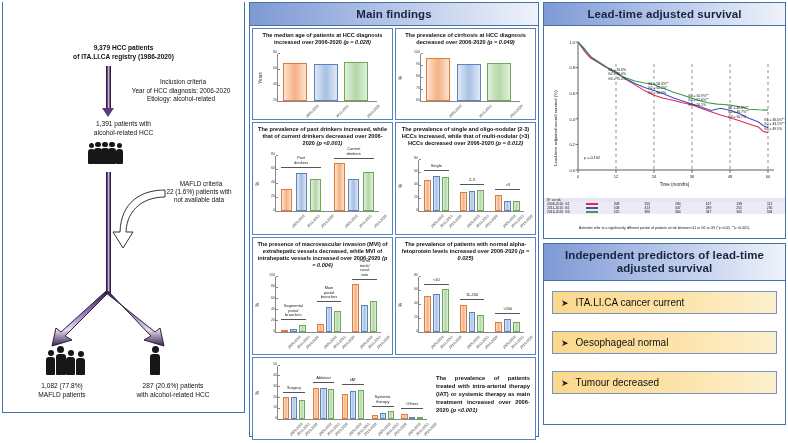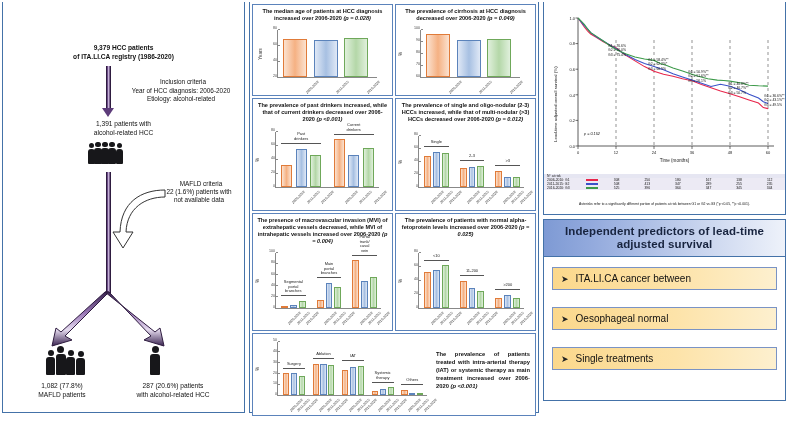--- a/index.html
+++ b/index.html
@@ -208,20 +208,21 @@
       </div>
 
       <div class="flow-text" style="left:4px; width:110px; top:380px;">1,082 (77.8%)</div>
       <div class="flow-text" style="left:4px; width:110px; top:389px;">MAFLD patients</div>
       <div class="flow-text" style="left:100px; width:140px; top:380px;">287 (20.6%) patients</div>
       <div class="flow-text" style="left:100px; width:140px; top:389px;">with alcohol-related HCC</div>
     </div>
   </div>
 
   <div class="column col-mid">
+    <div class="panel-header">Main findings</div>
     <div class="findings-body">
       <div class="chart-grid" id="chart-grid">
           <div class="chart-card" style="width: 141px; height: 92px;">
             <div style="">
               <div style="position: relative; height: 100%;">
                 <div class="chart-title">The median age of patients at HCC diagnosis increased over 2006-2020 <span class="pv">(p = 0.028)</span></div>
                 <div class="plot" style="position: absolute; left: 0px; top: 22px; width: 128px; height: 66px;">
                   <div class="axis-y-label" style="top: 24px;">Years</div>
                   <div class="plot-area" style="left: 22px; top: 0px; width: 100px; height: 48px;">
                     <div class="ytick" style="bottom: -1.8px;">20</div>
@@ -475,20 +476,21 @@
                 </div>
               </div>
               <div class="side-note" style="width: 100px; padding: 14px 3px 0px;">The prevalence of patients treated with intra-arterial therapy (IAT) or systemic therapy as main treatment increased over 2006-2020 <span class="pv">(p &lt;0.001)</span></div>
             </div>
           </div>
         </div>
     </div>
   </div>
 
   <div class="column col-right">
+    <div class="panel-header">Lead-time adjusted survival</div>
     <div class="km-body" id="km-body">
         <svg width="244" height="150" style="position:absolute;left:0;top:2px;">
           <line x1="34" y1="14" x2="34" y2="142" stroke="#333" stroke-width="0.8"></line>
           <line x1="34" y1="142" x2="230" y2="142" stroke="#333" stroke-width="0.8"></line>
           <line x1="31.5" y1="142" x2="34" y2="142" stroke="#333" stroke-width="0.7"></line>
           <line x1="31.5" y1="116.4" x2="34" y2="116.4" stroke="#333" stroke-width="0.7"></line>
           <line x1="31.5" y1="90.8" x2="34" y2="90.8" stroke="#333" stroke-width="0.7"></line>
           <line x1="31.5" y1="65.19999999999999" x2="34" y2="65.19999999999999" stroke="#333" stroke-width="0.7"></line>
           <line x1="31.5" y1="39.599999999999994" x2="34" y2="39.599999999999994" stroke="#333" stroke-width="0.7"></line>
           <line x1="31.5" y1="14" x2="34" y2="14" stroke="#333" stroke-width="0.7"></line>
@@ -562,26 +564,26 @@
         </div>
         <div class="risk-foot" style="left:0;top:200px;padding:0 4px;">Asterisks refer to a significantly different portion of patients at risk between G1 or G2 vs.G3 (*p &lt;0.05, **p &lt;0.001).</div>
       </div>
 
     <div style="height:4px;"></div>
 
     <div class="panel-header two-line">Independent predictors of  lead-time adjusted survival</div>
     <div class="predictors-body" id="predictors-body">
         <div class="pred-item">
           <span class="pred-arrow">➤</span>
-          <span>ITA.LI.CA cancer between</span>
+          <span>ITA.LI.CA cancer current</span>
         </div>
         <div class="pred-item">
           <span class="pred-arrow">➤</span>
           <span>Oesophageal normal</span>
         </div>
         <div class="pred-item">
           <span class="pred-arrow">➤</span>
-          <span>Single treatments</span>
+          <span>Tumour decreased</span>
         </div>
       </div>
   </div>
 
 </div>
 
 </body></html>

